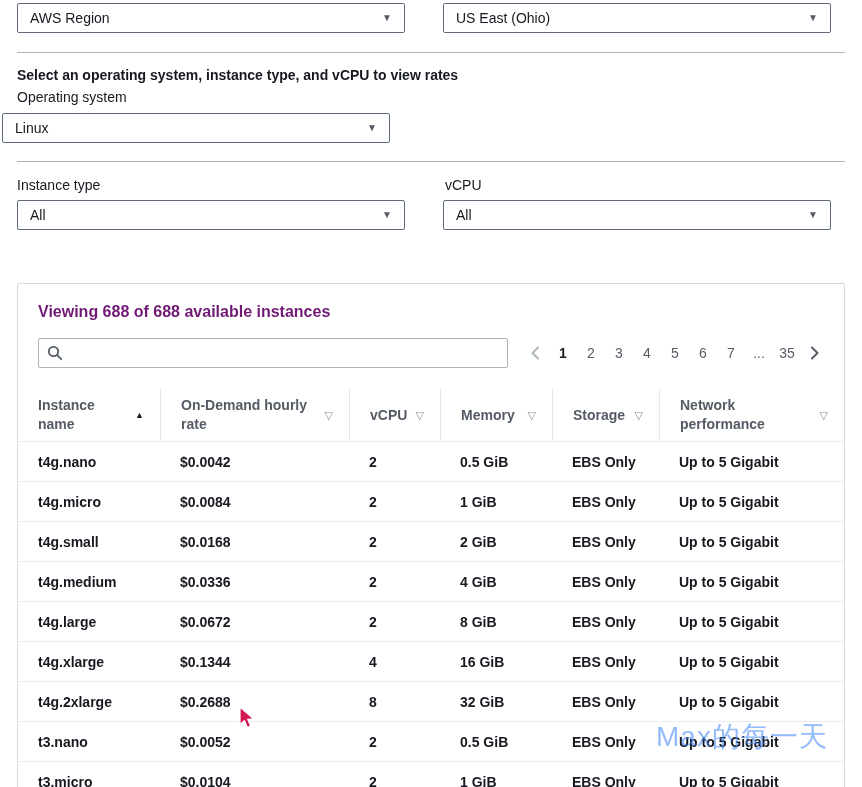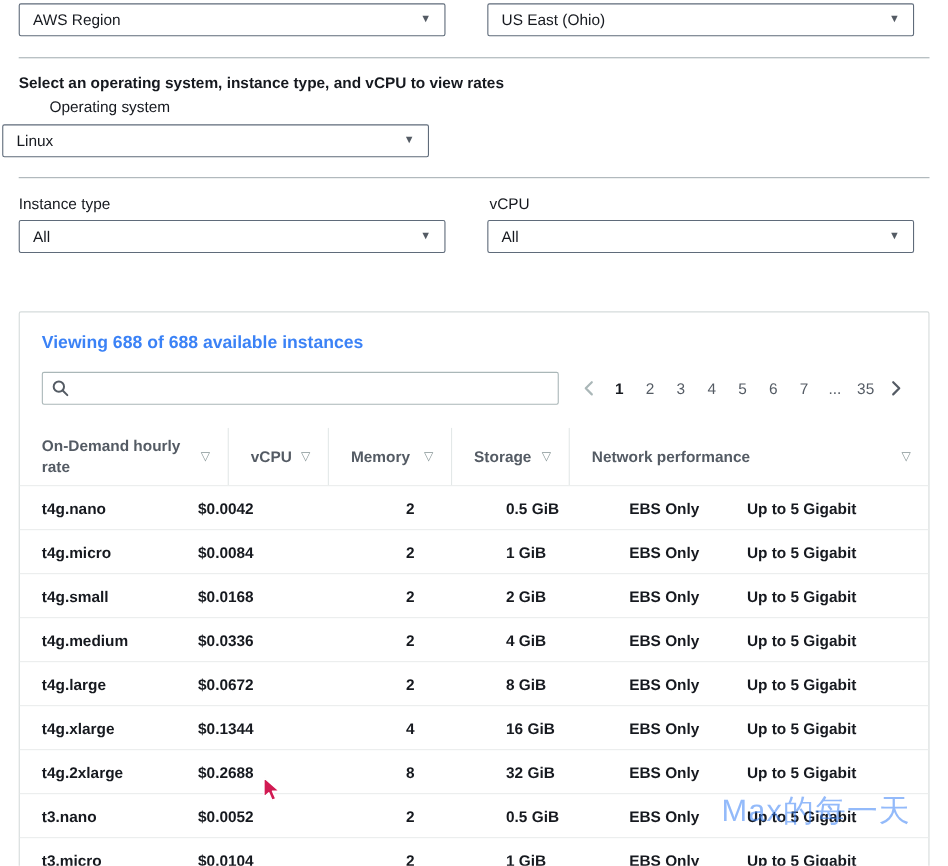--- a/index.html
+++ b/index.html
@@ -17,21 +17,21 @@
   .select .arrow { font-size:10px; color:#545b64; line-height:1; }
   .divider { position:absolute; left:17px; width:828px; height:1px; background:#a9b2b6; }
   .section-heading { position:absolute; left:17px; top:67px; font-size:14px; font-weight:700; color:#16191f; }
   .field-label { position:absolute; font-size:14px; color:#16191f; }
 
   
   .panel {
     position:absolute; left:17px; top:283px; width:828px; height:530px;
     border:1px solid #d5dbdb; border-radius:2px; background:#fff;
   }
-  .panel-title { margin:19px 20px 0 20px; font-size:16px; font-weight:700; color:#3b82f6; }
+  .panel-title { margin:19px 20px 0 20px; font-size:16px; font-weight:700; color:#701a75; }
   .toolbar { margin-top:17px; padding:0 18px 0 20px; display:flex; align-items:center; }
   .searchbox {
     width:470px; height:30px; border:1px solid #aab7b8; border-radius:2px; background:#fff;
     display:flex; align-items:center; padding:0 8px;
   }
   .searchbox svg { flex:0 0 auto; }
   .searchbox input {
     border:none; outline:none; flex:1; height:26px; margin-left:7px;
     font-size:14px; font-family:"Liberation Sans", sans-serif; color:#16191f; background:transparent;
   }
@@ -80,21 +80,21 @@
   </div>
   <div class="select" style="left:443px; top:3px;">
     <span>US East (Ohio)</span>
     <span class="arrow">▼</span>
   </div>
 
   <div class="divider" style="top:52px;"></div>
 
   <div class="section-heading">Select an operating system, instance type, and vCPU to view rates</div>
 
-  <div class="field-label" style="left:17px; top:89px;margin-left:28px;">Operating system</div>
+  <div class="field-label" style="left:17px; top:89px;">Operating system</div>
   <div class="select" style="left:2px; top:113px;">
     <span>Linux</span>
     <span class="arrow">▼</span>
   </div>
 
   <div class="divider" style="top:161px;"></div>
 
   <div class="field-label" style="left:17px; top:177px;">Instance type</div>
   <div class="field-label" style="left:445px; top:177px;">vCPU</div>
 
@@ -139,20 +139,24 @@
         <button class="chev">
           <svg width="10" height="14" viewBox="0 0 10 14">
             <polyline points="2,1.5 7.5,7 2,12.5" fill="none" stroke="#545b64" stroke-width="2" stroke-linecap="round" stroke-linejoin="round"></polyline>
           </svg>
         </button>
       </div>
     </div>
 
     <div class="table">
       <div class="thead">
+          <div class="th col-0">
+            <span>Instance name</span>
+            <span class="sort-active">▲</span>
+          </div>
           <div class="th col-1">
             <span>On-Demand hourly rate</span>
             <span class="sort-inactive">▽</span>
           </div>
           <div class="th col-2">
             <span>vCPU</span>
             <span class="sort-inactive">▽</span>
           </div>
           <div class="th col-3">
             <span>Memory</span>

